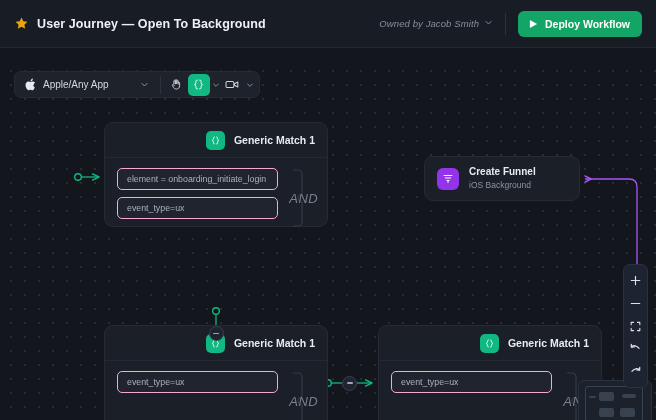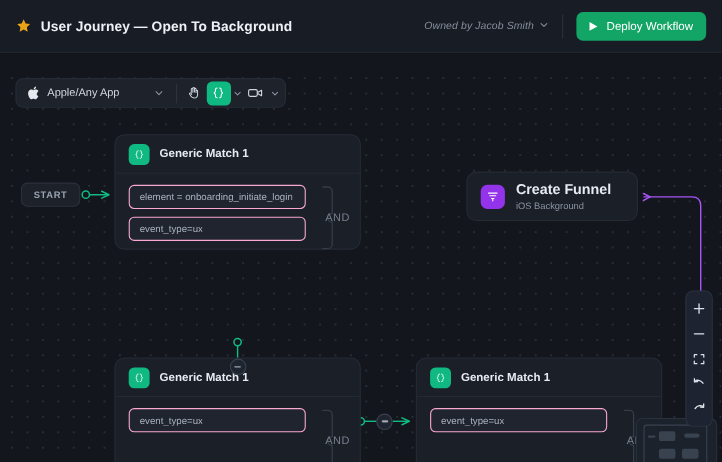--- a/index.html
+++ b/index.html
@@ -32,21 +32,21 @@
     white-space: nowrap; letter-spacing: .1px;
   }
   .owner-chev { margin-left: 5px; display:block; }
   .hdr-divider { width:1px; height:22px; background:#2c313b; margin:0 12px; }
   .deploy-btn {
     display: flex; align-items: center; gap: 7px;
     background: #12a565; border: none; border-radius: 6px;
     height: 26px; padding: 0 12px 0 11px;
     cursor: pointer;
   }
-  .deploy-label { font-size: 10.5px; font-weight: normal; color: #ffffff; white-space: nowrap; }
+  .deploy-label { font-size: 10.5px; font-weight: bold; color: #ffffff; white-space: nowrap; }
 
   
   .canvas {
     position: absolute; left: 0; top: 60px; width: 656px; height: 372px;
     background-color: #13161d;
     background-image: radial-gradient(#272c36 1px, transparent 1px);
     background-size: 14px 14px;
     background-position: 4px 4px;
     overflow: hidden;
   }
@@ -89,20 +89,21 @@
     background: #1a1f28;
     border: 1px solid #252b35;
     border-radius: 9px;
     z-index: 12;
     cursor: pointer;
   }
   .node-head {
     height: 35px; display: flex; align-items: center;
     padding: 0 12px; gap: 9px;
     border-bottom: 1px solid #242933;
+    justify-content: flex-end;
   }
   .node-badge {
     width: 19px; height: 19px; border-radius: 5px; background: #10b981;
     display: flex; align-items: center; justify-content: center; flex: 0 0 auto;
   }
   .node-title { font-size: 10.5px; font-weight: bold; color: #e7ebf1; white-space: nowrap; }
   .node-body { position: relative; padding: 10px 12px 12px 12px; }
   .cond {
     height: 22px; width: 161px;
     background: #1f242e; border: 1px solid #f9a8d4; border-radius: 5px;
@@ -115,36 +116,36 @@
     overflow: hidden; text-overflow: ellipsis;
   }
   .and-group {
     position: absolute; right: 9px; top: 11px;
     width: 26px; height: 58px;
     display: flex; align-items: center;
   }
   .and-bracket { position:absolute; left:0; top:0; }
   .and-label {
     position: absolute; right: 0; top: 50%; transform: translateY(-50%);
-    font-size: 10px; color: #7c8header; color:#79818e; letter-spacing:.4px;
+    font-size: 13px; color: #7c8header; color:#79818e; letter-spacing:.4px;font-style:italic;
   }
 
   
   .funnel-node {
     position: absolute; left: 424px; top: 96px;
     width: 156px; height: 45px;
     background: #1a1f28; border: 1px solid #252b35; border-radius: 9px;
     display: flex; align-items: center; padding: 0 12px; gap: 10px;
     z-index: 12; cursor: pointer;
   }
   .funnel-badge {
     width: 22px; height: 22px; border-radius: 6px; background: #9333ea;
     display: flex; align-items: center; justify-content: center; flex: 0 0 auto;
   }
-  .funnel-title { font-size: 13px; font-weight: bold; color: #e7ebf1; line-height: 1.25; }
+  .funnel-title { font-size: 10px; font-weight: bold; color: #e7ebf1; line-height: 1.25; }
   .funnel-sub { font-size: 8.5px; color: #8b93a1; line-height: 1.3; margin-top: 1px; }
 
   
   .edges { position: absolute; inset: 0; z-index: 8; pointer-events: none; }
   .edge-btn {
     position: absolute; width: 15px; height: 15px; border-radius: 50%;
     background: #1e2430; border: 1px solid #39414f;
     display: flex; align-items: center; justify-content: center;
     z-index: 14; cursor: pointer;
   }
@@ -277,23 +278,20 @@
           <path d="M13.8 7l5-2.7v7.4l-5-2.7z" fill="none" stroke="#cfd5de" stroke-width="1.5" stroke-linejoin="round"></path>
         </svg>
       </button>
       <div class="tb-chev">
         <svg width="8" height="8" viewBox="0 0 12 12">
           <path d="M2.5 4.5L6 8l3.5-3.5" fill="none" stroke="#8d95a2" stroke-width="1.4" stroke-linecap="round" stroke-linejoin="round"></path>
         </svg>
       </div>
     </div>
 
-    <div class="start-node">
-      <span class="start-label">START</span>
-    </div>
 
     <div class="node" style="left:104px; top:62px; width:224px; height:105px;">
       <div class="node-head">
         <div class="node-badge">
           <svg width="11" height="11" viewBox="0 0 20 20">
             <path d="M8.2 3.8c-1.6 0-2 .8-2 2v1.4c0 1.3-.5 2-1.4 2v1.6c.9 0 1.4.7 1.4 2v1.4c0 1.2.4 2 2 2" fill="none" stroke="#ffffff" stroke-width="1.5" stroke-linecap="round" stroke-linejoin="round"></path>
             <path d="M11.8 3.8c1.6 0 2 .8 2 2v1.4c0 1.3.5 2 1.4 2v1.6c-.9 0-1.4.7-1.4 2v1.4c0 1.2-.4 2-2 2" fill="none" stroke="#ffffff" stroke-width="1.5" stroke-linecap="round" stroke-linejoin="round"></path>
           </svg>
         </div>
         <span class="node-title">Generic Match 1</span>

